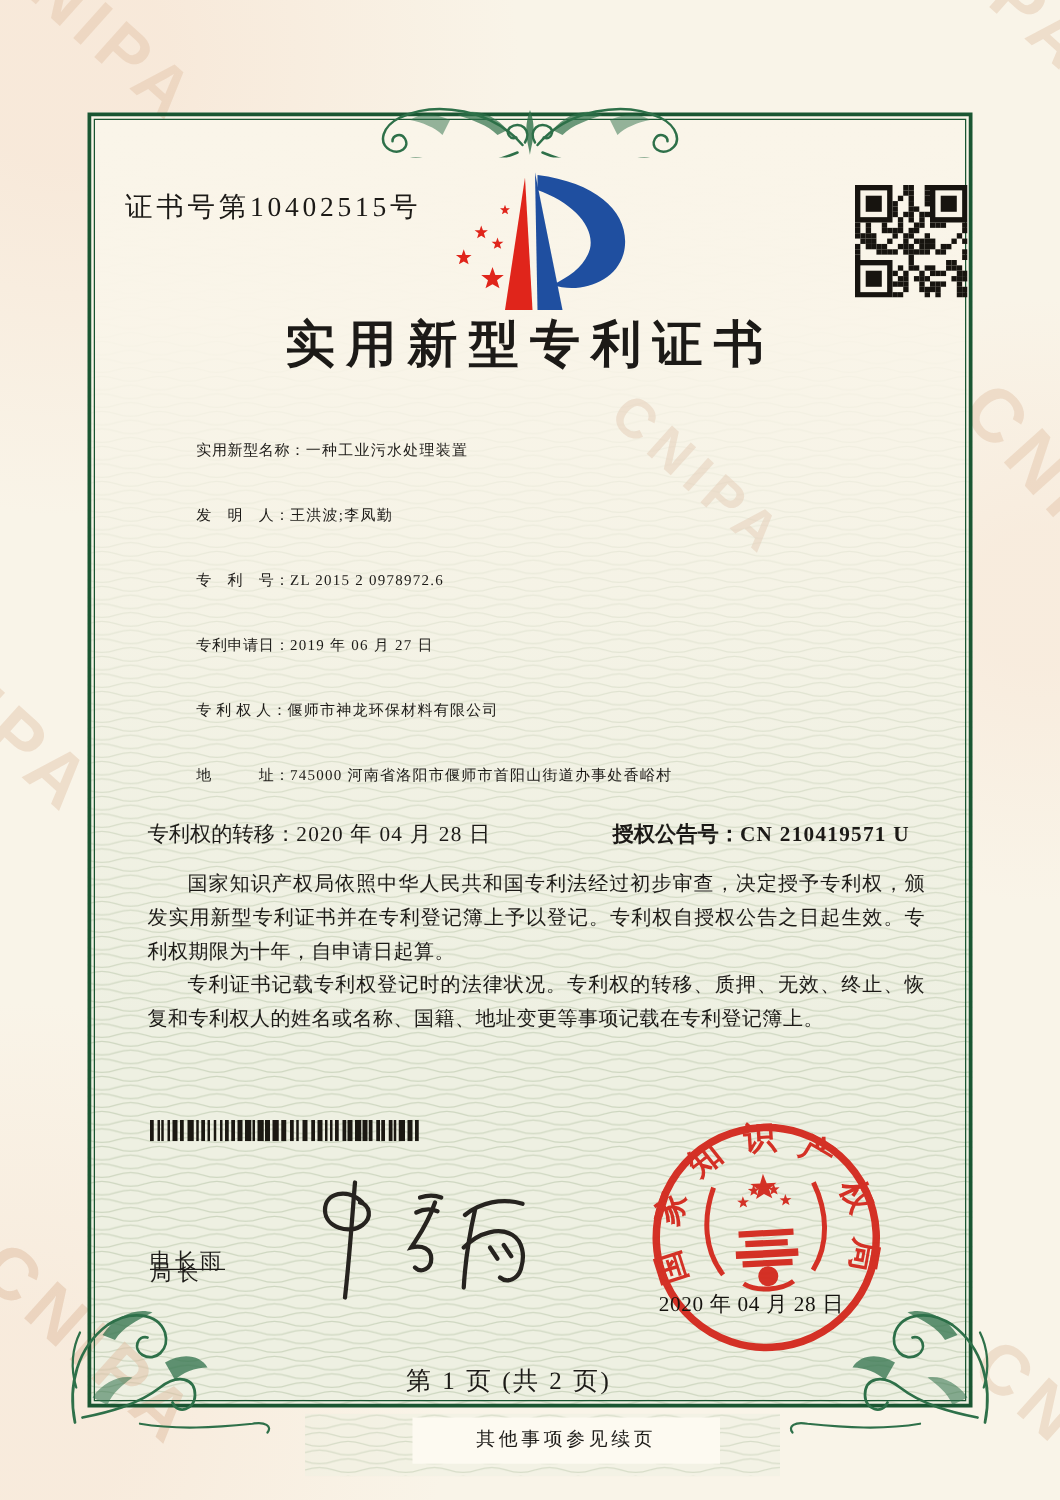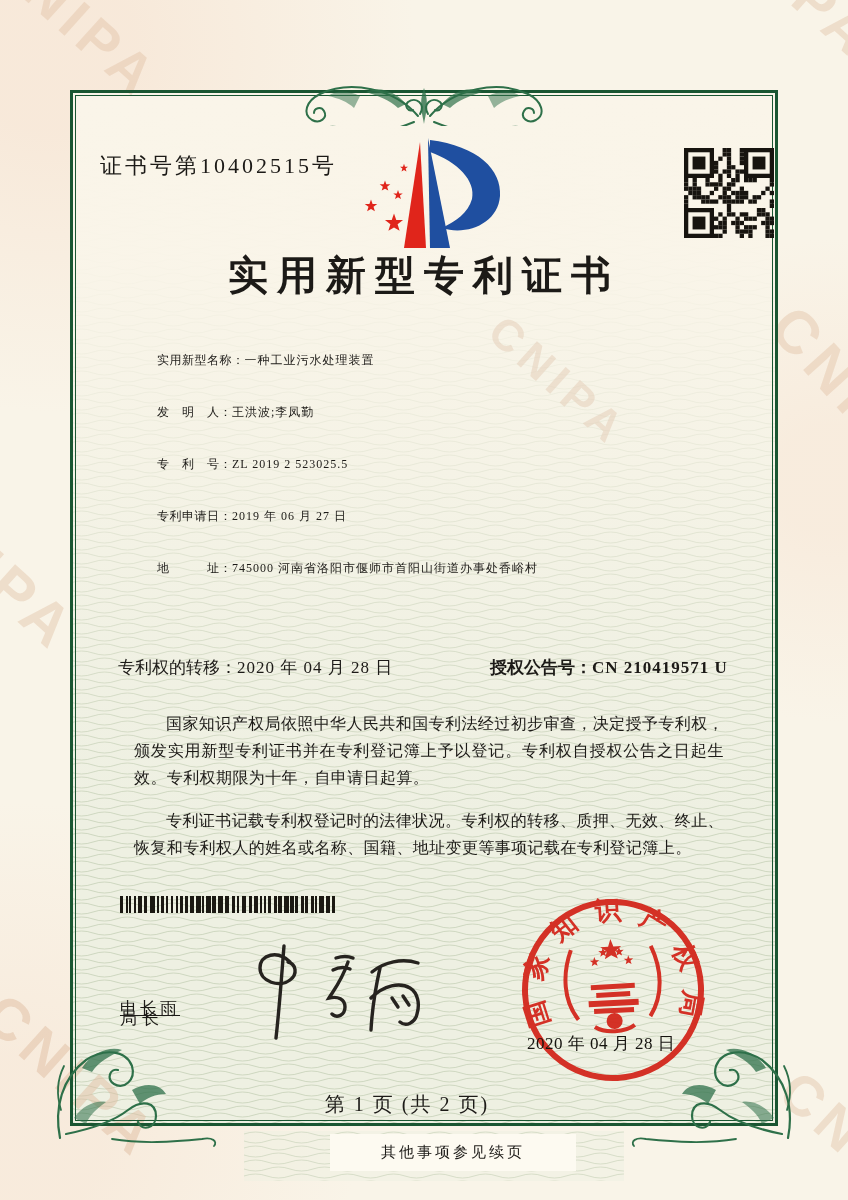--- a/index.html
+++ b/index.html
@@ -32,21 +32,21 @@
   .title{position:absolute;left:0;top:248px;width:848px;text-align:center;
     font-size:40px;font-weight:700;letter-spacing:9px;}
   .fields{position:absolute;left:118px;top:352px;width:630px;font-size:12px;margin-left:39px;}
   .frow{height:52px;white-space:nowrap;}
   .flabel{display:inline-block;letter-spacing:.5px;}
   .fvalue{letter-spacing:1px;}
   .grant-row{position:absolute;left:118px;top:656px;width:640px;font-size:17px;white-space:nowrap;}
   .grant-2{position:absolute;left:372px;top:0;font-weight:bold;}
   .paras{position:absolute;left:118px;top:694px;width:622px;font-size:16px;
     line-height:27px;text-align:justify;letter-spacing:.4px;}
-  .paras p{margin:16px;text-indent:2em;}
+  .paras p{margin:0;text-indent:2em;}
   .barcode{position:absolute;left:120px;top:896px;}
   .officer-title{position:absolute;left:120px;top:959px;font-size:17px;letter-spacing:5px;margin-top:48px;}
   .officer-name{position:absolute;left:120px;top:997px;font-size:17px;letter-spacing:3px;text-decoration:underline;}
   .sig{position:absolute;left:232px;top:936px;}
   .seal{position:absolute;left:517px;top:894px;transform:rotate(-3deg);opacity:.95;}
   .seal-date{position:absolute;left:527px;top:1032px;font-size:17px;letter-spacing:.5px;color:#15130f;}
   .pageinfo{position:absolute;left:407px;top:1091px;transform:translateX(-50%);
     font-size:20px;letter-spacing:2px;}
   .note-strip{position:absolute;left:244px;top:1131px;}
   .note{position:absolute;left:330px;top:1134px;width:246px;height:37px;
@@ -284,22 +284,23 @@
       <rect x="60" y="80" width="4" height="4" fill="#17140f"></rect>
       <rect x="76" y="80" width="4" height="4" fill="#17140f"></rect>
       <rect x="80" y="80" width="4" height="4" fill="#17140f"></rect>
     </svg>
 
   <div class="title">实用新型专利证书</div>
 
   <div class="fields">
     <div class="frow"><span class="flabel">实用新型名称：</span><span class="fvalue">一种工业污水处理装置</span></div>
     <div class="frow"><span class="flabel">发　明　人：</span><span class="fvalue">王洪波;李凤勤</span></div>
-    <div class="frow"><span class="flabel">专　利　号：</span><span class="fvalue">ZL 2019 2 523025.5</span></div>
+    <div class="frow"><span class="flabel">专　利　号：</span><span class="fvalue">ZL 2015 2 0978972.6</span></div>
     <div class="frow"><span class="flabel">专利申请日：</span><span class="fvalue">2019 年 06 月 27 日</span></div>
+    <div class="frow"><span class="flabel">专 利 权 人：</span><span class="fvalue">偃师市神龙环保材料有限公司</span></div>
     <div class="frow"><span class="flabel">地　　　址：</span><span class="fvalue">745000 河南省洛阳市偃师市首阳山街道办事处香峪村</span></div>
   </div>
 
   <div class="grant-row">
     <span>专利权的转移：</span><span class="fvalue">2020 年 04 月 28 日</span>
     <span class="grant-2"><span>授权公告号：</span><span class="fvalue">CN 210419571 U</span></span>
   </div>
 
   <div class="paras">
     <p>国家知识产权局依照中华人民共和国专利法经过初步审查，决定授予专利权，颁发实用新型专利证书并在专利登记簿上予以登记。专利权自授权公告之日起生效。专利权期限为十年，自申请日起算。</p>

